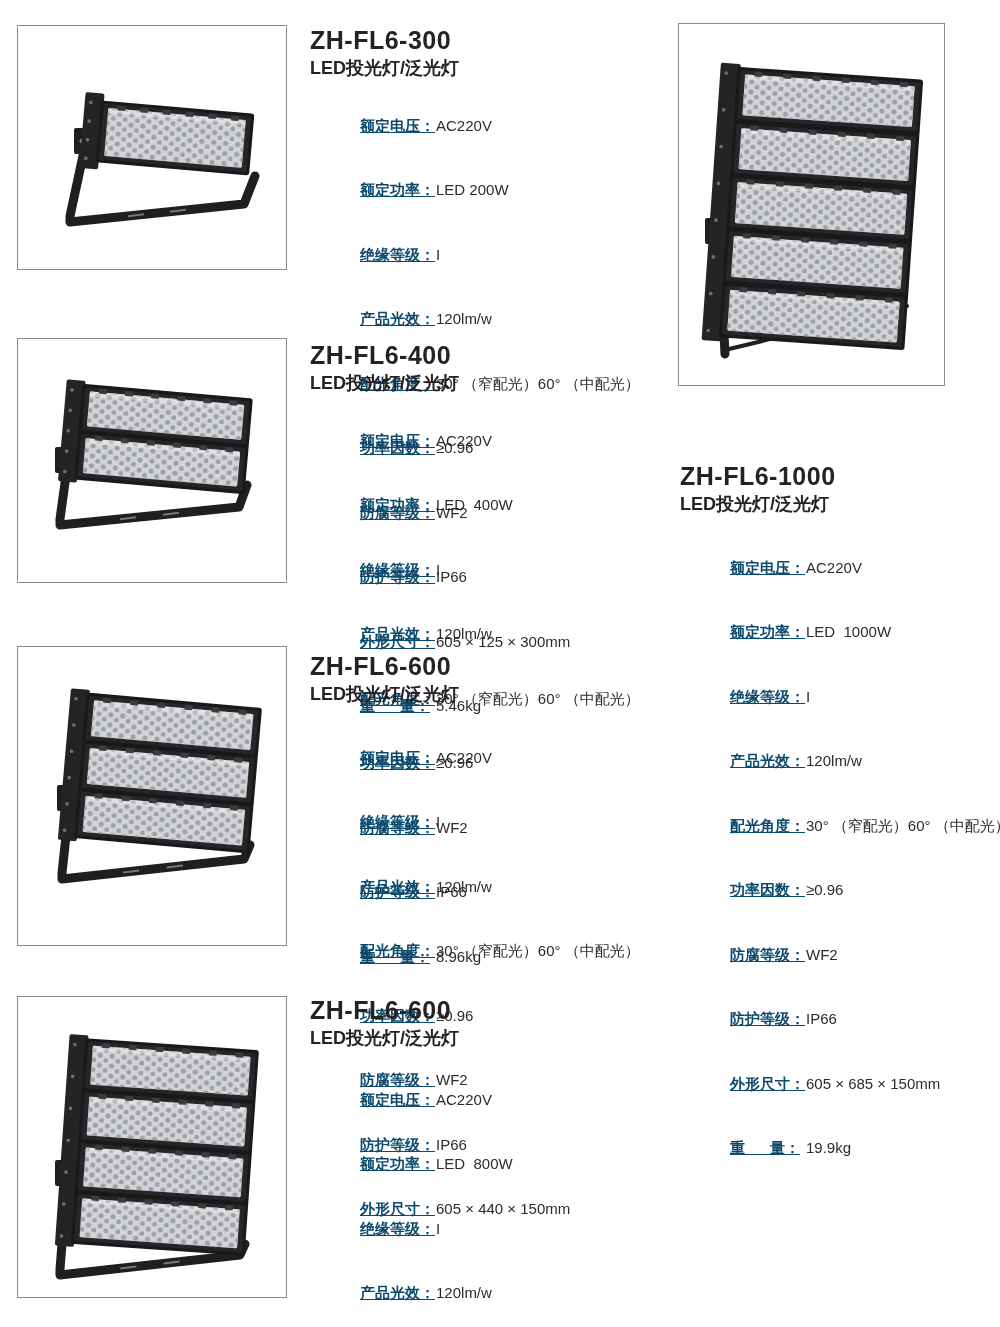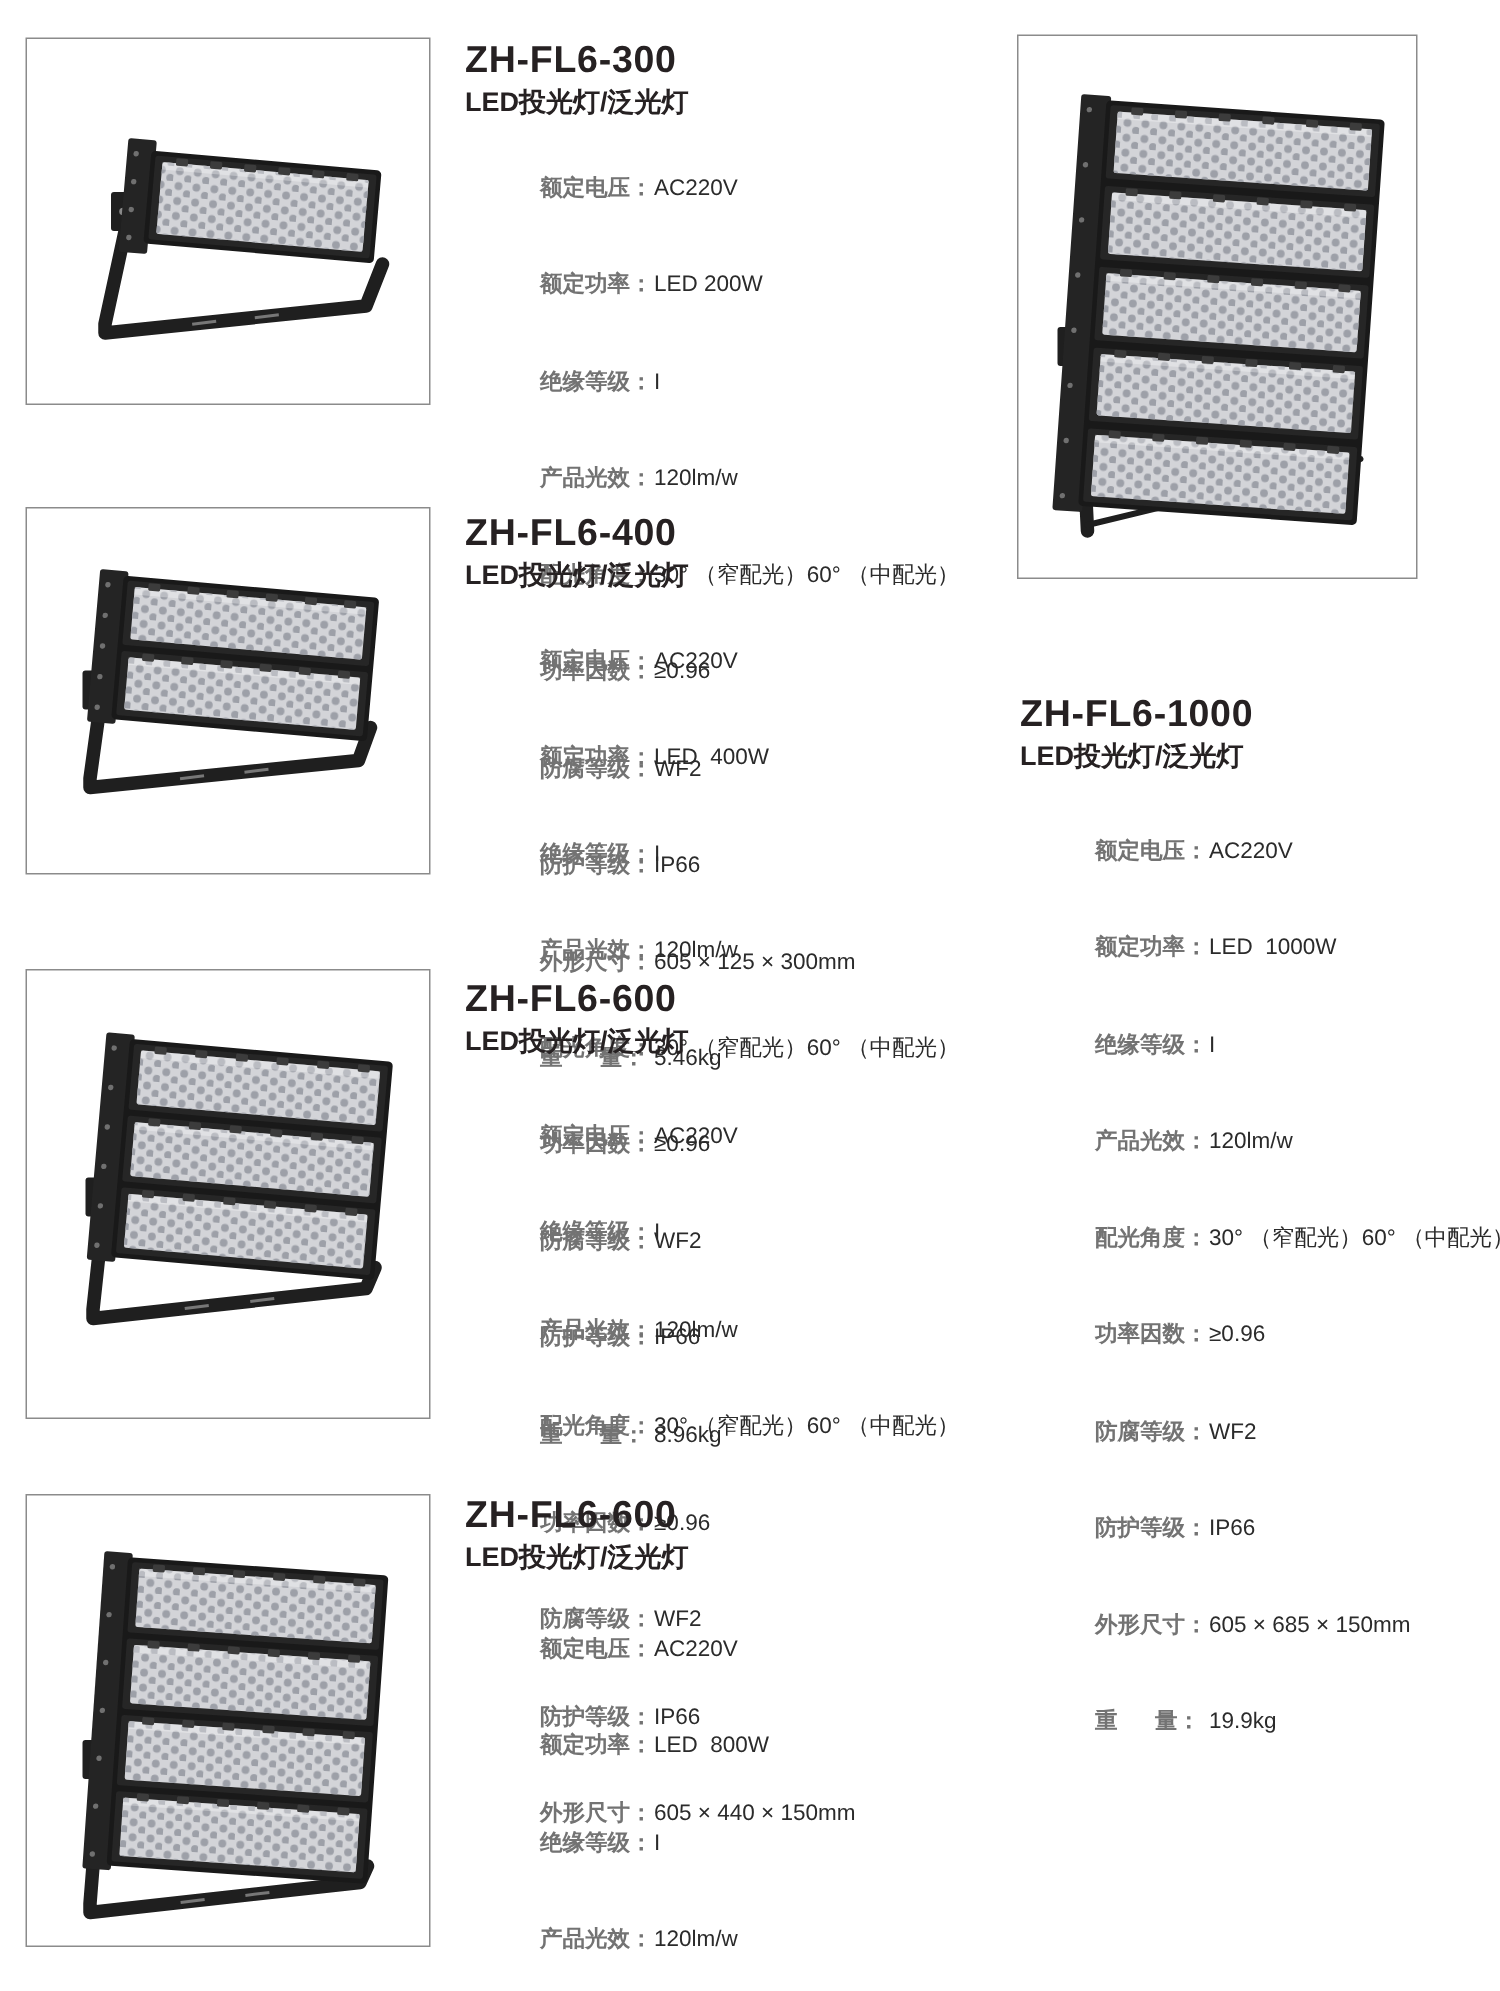--- a/index.html
+++ b/index.html
@@ -43,21 +43,22 @@
     font-size:15px;
     line-height:21.5px;
     white-space:pre;
     color:#2b2b2b;
   }
   .spec-label{
     display:inline-block;
     width:76px;
     font-weight:bold;
     white-space:pre;
-    color:#737373;
+    color:#0c4a6e;
+    text-decoration:underline;
   }
   .spec-value{white-space:pre;}
   
   #p1 .img-box{left:17px;top:25px;width:270px;height:245px;}
   #p2 .img-box{left:17px;top:338px;width:270px;height:245px;}
   #p3 .img-box{left:17px;top:646px;width:270px;height:300px;}
   #p4 .img-box{left:17px;top:996px;width:270px;height:302px;}
   #p5 .img-box{left:678px;top:23px;width:267px;height:363px;}
   
   #p1 .specs{left:310px;top:26px;}

